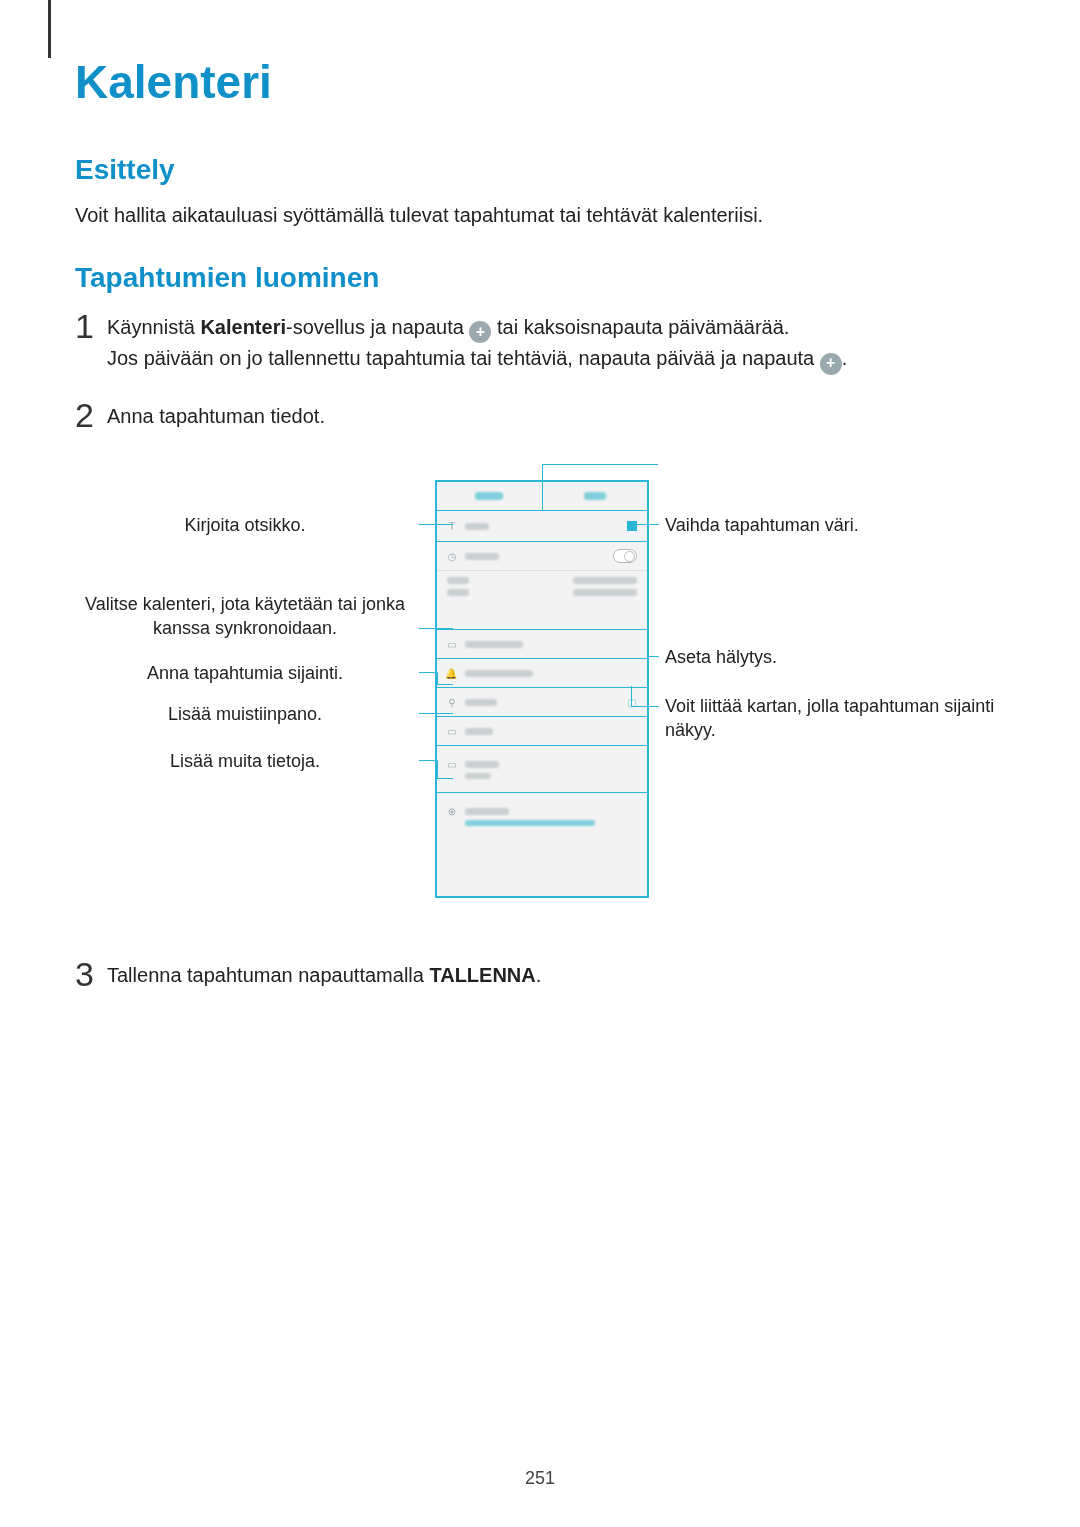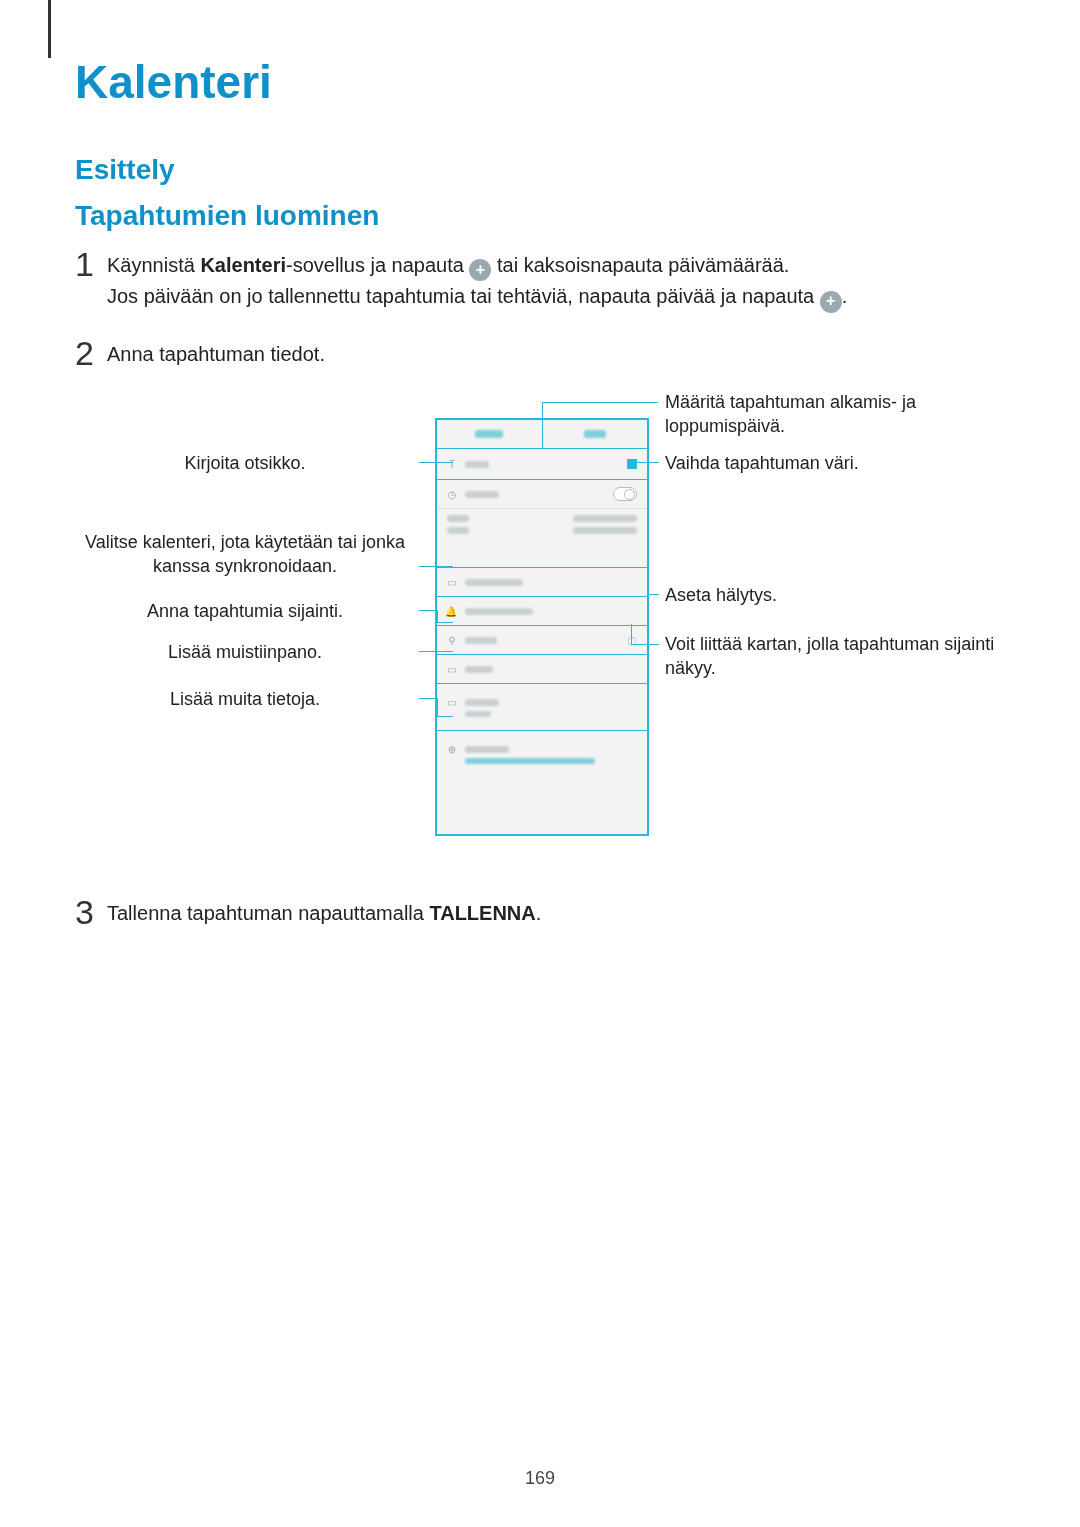--- a/index.html
+++ b/index.html
@@ -186,20 +186,21 @@
 </head>
 <body>
 
 <div class="page">
   <div class="side-rule"></div>
 
 
   <h1 class="title">Kalenteri</h1>
 
   <h2 class="section">Esittely</h2>
+  <p class="body">Voit hallita aikatauluasi syöttämällä tulevat tapahtumat tai tehtävät kalenteriisi.</p>
 
   <h2 class="section">Tapahtumien luominen</h2>
 
   <div class="step">
     <div class="step-num">1</div>
     <div class="step-body">
       <span>Käynnistä </span><span class="bold">Kalenteri</span><span>-sovellus ja napauta </span><span class="inline-icon">+</span><span> tai kaksoisnapauta päivämäärää.</span><br>
       <span>Jos päivään on jo tallennettu tapahtumia tai tehtäviä, napauta päivää ja napauta </span><span class="inline-icon">+</span><span>.</span>
     </div>
   </div>
@@ -291,34 +292,33 @@
     <div class="callout left" style="left:0;top:246px;width:340px">Lisää muistiinpano.</div>
     <div class="lead" style="left:344px;top:257px;width:34px"></div>
 
     <div class="callout left" style="left:0;top:293px;width:340px">Lisää muita tietoja.</div>
     <div class="lead" style="left:344px;top:304px;width:18px"></div>
     <div class="lead-v" style="left:362px;top:304px;height:18px"></div>
     <div class="lead" style="left:362px;top:322px;width:16px"></div>
 
     <div class="lead-v" style="left:467px;top:8px;height:16px"></div>
     <div class="lead" style="left:467px;top:8px;width:116px"></div>
-    <div class="callout" style="left:590px;top:-4px;width:350px">Määritä tapahtuman alkamis- ja loppumispäivä.</div>
 
     <div class="lead" style="left:562px;top:68px;width:22px"></div>
     <div class="callout" style="left:590px;top:57px;width:350px">Vaihda tapahtuman väri.</div>
 
     <div class="lead" style="left:574px;top:200px;width:10px"></div>
     <div class="callout" style="left:590px;top:189px;width:350px">Aseta hälytys.</div>
 
     <div class="lead-v" style="left:556px;top:230px;height:20px"></div>
     <div class="lead" style="left:556px;top:250px;width:28px"></div>
     <div class="callout" style="left:590px;top:238px;width:350px">Voit liittää kartan, jolla tapahtuman sijainti näkyy.</div>
   </div>
 
   <div class="step">
     <div class="step-num">3</div>
     <div class="step-body">
       <span>Tallenna tapahtuman napauttamalla </span><span class="bold">TALLENNA</span><span>.</span>
     </div>
   </div>
 
-  <div class="page-num">169</div>
+  <div class="page-num">251</div>
 </div>
 
 </body></html>

